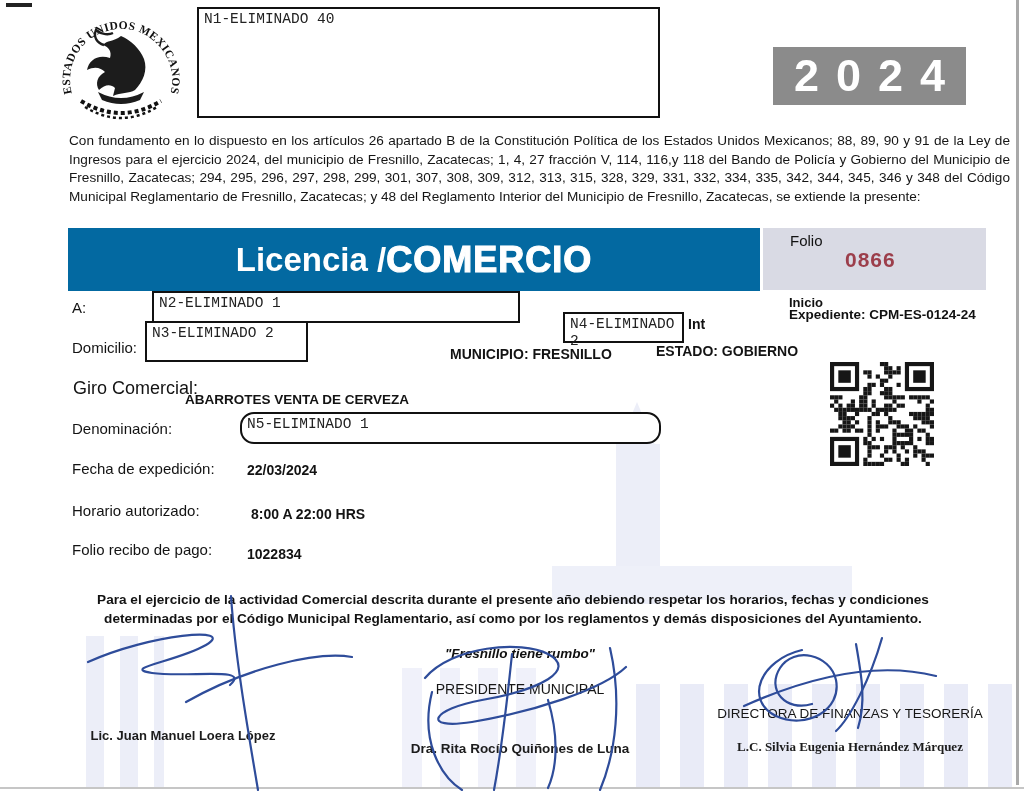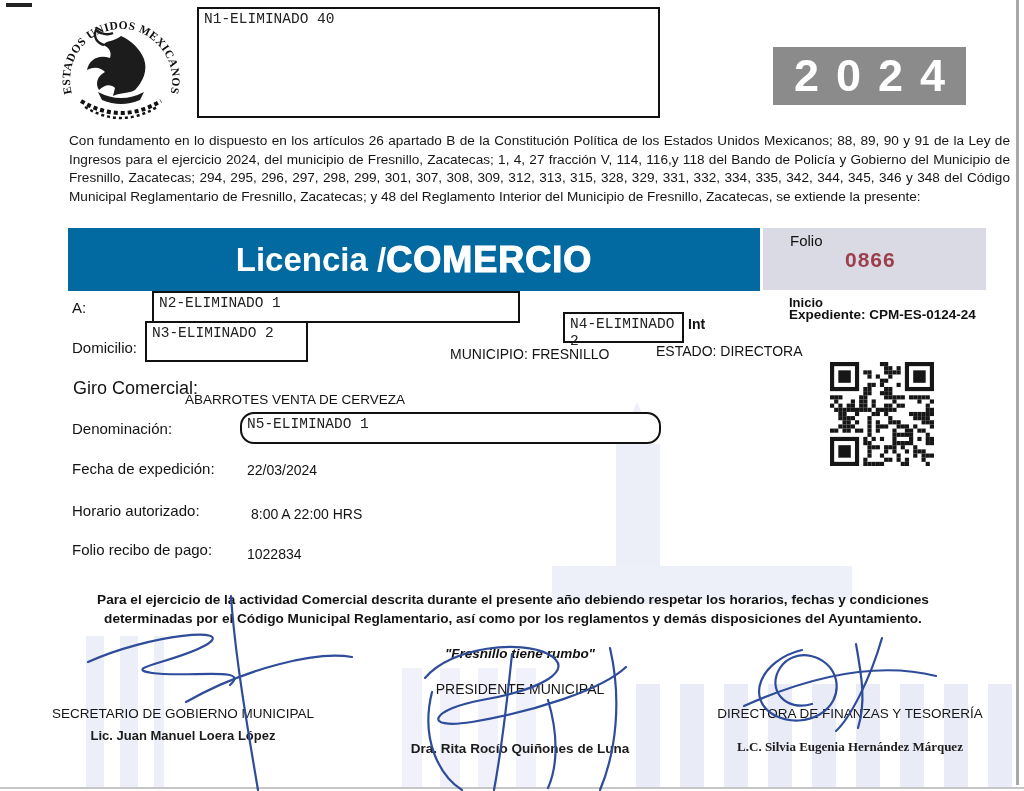--- a/index.html
+++ b/index.html
@@ -41,21 +41,21 @@
           display:flex;align-items:center;justify-content:center;color:#fff;}
   .banner .lt{font-size:33px;font-weight:bold;}
   .banner .hv{font-size:36px;font-weight:bold;-webkit-text-stroke:1.2px #fff;letter-spacing:1px;}
   .foliobox{left:763px;top:228px;width:223px;height:62px;background:#d9dae4;}
   .folio-label{left:790px;top:232px;font-size:15px;font-weight:normal;}
   .folio-num{left:845px;top:248px;font-size:21px;font-weight:bold;color:#9c3e4b;letter-spacing:1px;}
   .inicio{left:789px;top:295px;font-size:13px;font-weight:bold;}
   .expediente{left:789px;top:307px;font-size:13.5px;font-weight:bold;}
   
   .lbl{position:absolute;z-index:2;font-size:15px;color:#131313;}
-  .val{position:absolute;z-index:2;font-size:14px;font-weight:normal;color:#131313;}
+  .val{position:absolute;z-index:2;font-size:14px;font-weight:bold;color:#131313;}
   .a-label{left:72px;top:299px;}
   .n2{left:152px;top:291px;width:368px;height:32px;}
   .n3{left:145px;top:321px;width:163px;height:41px;}
   .dom-label{left:72px;top:339px;}
   .n4{left:563px;top:312px;width:121px;height:31px;}
   .int-label{left:688px;top:316px;font-size:14px;font-weight:bold;}
   .municipio{left:450px;top:346px;}
   .estado{left:656px;top:343px;}
   .giro-label{left:73px;top:378px;font-size:18px;}
   .giro-val{left:185px;top:380px;font-size:13.5px;margin-top:12px;}
@@ -133,21 +133,21 @@
   <div class="z inicio">Inicio</div>
   <div class="z expediente">Expediente: CPM-ES-0124-24</div>
 
   <div class="lbl a-label">A:</div>
   <div class="redact n2">N2-ELIMINADO 1</div>
   <div class="lbl dom-label">Domicilio:</div>
   <div class="redact n3">N3-ELIMINADO 2</div>
   <div class="redact n4">N4-ELIMINADO 2</div>
   <div class="abs z int-label">Int</div>
   <div class="val municipio">MUNICIPIO: FRESNILLO</div>
-  <div class="val estado">ESTADO: DIRECTORA</div>
+  <div class="val estado">ESTADO: GOBIERNO</div>
 
   <div class="lbl giro-label">Giro Comercial:</div>
   <div class="val giro-val">ABARROTES VENTA DE CERVEZA</div>
   <div class="lbl den-label">Denominación:</div>
   <div class="redact n5">N5-ELIMINADO 1</div>
 
   <div class="lbl fecha-label">Fecha de expedición:</div>
   <div class="val fecha-val">22/03/2024</div>
   <div class="lbl hor-label">Horario autorizado:</div>
   <div class="val hor-val">8:00 A 22:00 HRS</div>
@@ -365,21 +365,20 @@
           <rect x="0" y="72" width="28" height="28"></rect>
           <rect x="4" y="76" width="20" height="20" fill="#fff"></rect>
           <rect x="8" y="80" width="12" height="12"></rect>
         </g>
       </svg>
   </div>
 
   <div class="z footer-p">Para el ejercicio de la actividad Comercial descrita durante el presente año debiendo respetar los horarios, fechas y condiciones determinadas por el Código Municipal Reglamentario, así como por los reglamentos y demás disposiciones del Ayuntamiento.</div>
 
   <div class="abs motto z">"Fresnillo tiene rumbo"</div>
-  <div class="sig-title t-left">SECRETARIO DE GOBIERNO MUNICIPAL</div>
   <div class="sig-name n-left">Lic. Juan Manuel Loera López</div>
   <div class="sig-title t-center">PRESIDENTE MUNICIPAL</div>
   <div class="sig-name n-center">Dra. Rita Rocío Quiñones de Luna</div>
   <div class="sig-title t-right">DIRECTORA DE FINANZAS Y TESORERÍA</div>
   <div class="sig-name n-right">L.C. Silvia Eugenia Hernández Márquez</div>
 
   <svg class="abs sigs" viewBox="0 0 1024 791">
     <g fill="none" stroke="#2e4c9a" stroke-width="2.2" stroke-linecap="round">
 
       <path d="M88,662 C150,634 238,626 206,645 C176,662 120,668 152,673 C188,678 252,666 230,685"></path>

